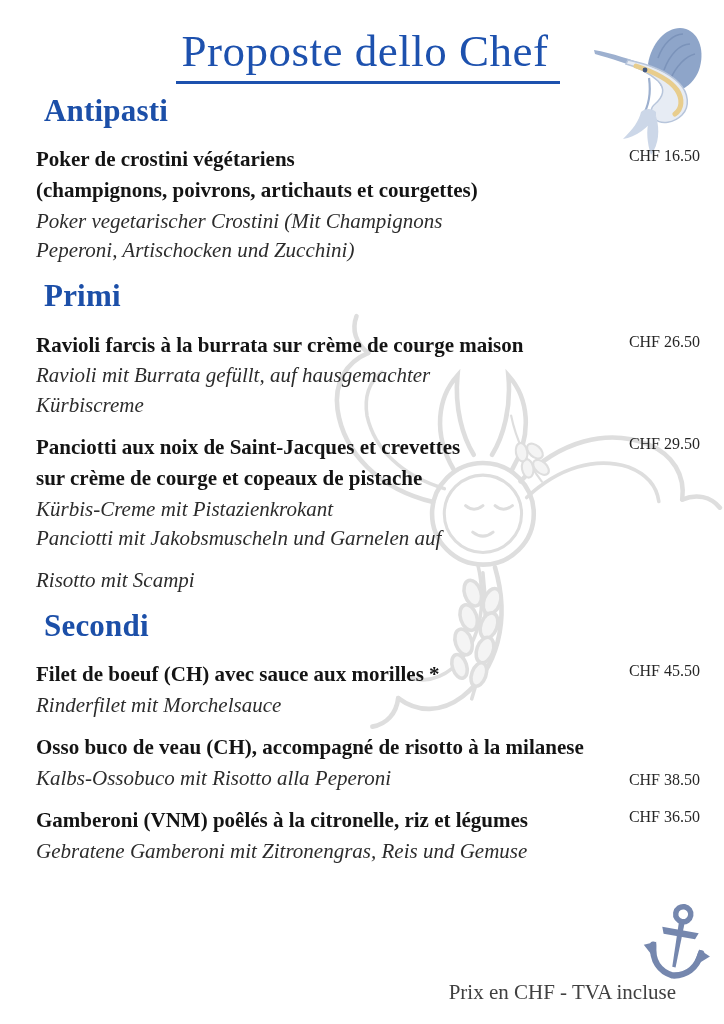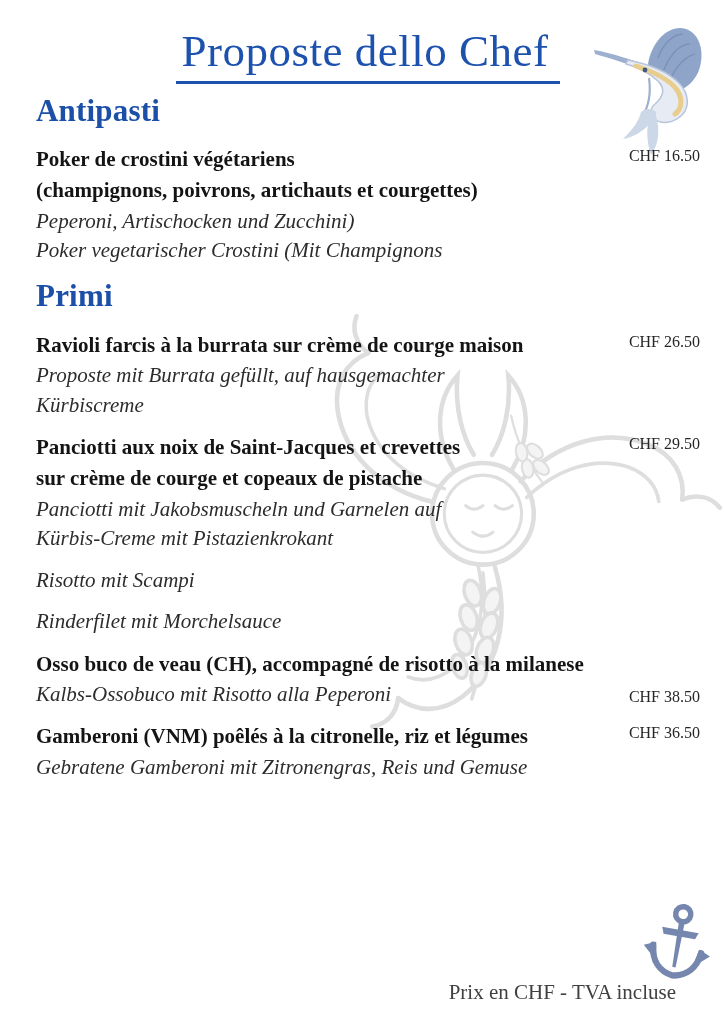--- a/index.html
+++ b/index.html
@@ -23,21 +23,21 @@
   .title-row{text-align:center;margin:0 0 4px 0;}
   .page-title{
     display:inline-block;font-size:45px;font-weight:400;color:var(--title-blue);
     border-bottom:3px solid var(--title-blue);line-height:1.3;
     padding:0 12px 0 6px;letter-spacing:.5px;
   }
   .marlin{position:absolute;left:592px;top:20px;width:126px;height:136px;z-index:1;}
 
   .section-heading{
     font-size:31px;font-weight:700;color:var(--accent);
-    margin:10px 0 15px 0;letter-spacing:.2px;line-height:1.2;
+    margin:10px 0 15px 8px;letter-spacing:.2px;line-height:1.2;
   }
   .section-heading:first-child{margin-top:8px;}
 
   .menu-item{margin:0 0 12px 0;}
   .item-head{display:flex;justify-content:space-between;align-items:flex-start;gap:19px;}
   .titles{font-weight:700;font-size:21px;line-height:1.5;color:#141414;}
   .price{font-size:16px;font-weight:400;color:#262626;white-space:nowrap;padding-left:12px;line-height:1.55;}
   .subs{display:flex;justify-content:space-between;align-items:flex-end;}
   .sub-lines{font-style:italic;font-size:21px;line-height:1.4;color:#2c2c2c;}
 
@@ -127,63 +127,70 @@
         <div class="menu-item">
           <div class="item-head">
             <div class="titles">
               <div class="t-line">Poker de crostini végétariens</div>
               <div class="t-line">(champignons, poivrons, artichauts et courgettes)</div>
             </div>
             <div class="price">CHF 16.50</div>
           </div>
           <div class="subs">
             <div class="sub-lines">
+              <div class="s-line">Poker vegetarischer Crostini (Mit Champignons</div>
               <div class="s-line">Peperoni, Artischocken und Zucchini)</div>
-              <div class="s-line">Poker vegetarischer Crostini (Mit Champignons</div>
             </div>
           </div>
         </div>
         <h2 class="section-heading">Primi</h2>
         <div class="menu-item">
           <div class="item-head">
             <div class="titles">
               <div class="t-line">Ravioli farcis à la burrata sur crème de courge maison</div>
             </div>
             <div class="price">CHF 26.50</div>
           </div>
           <div class="subs">
             <div class="sub-lines">
-              <div class="s-line">Proposte mit Burrata gefüllt, auf hausgemachter</div>
+              <div class="s-line">Ravioli mit Burrata gefüllt, auf hausgemachter</div>
               <div class="s-line">Kürbiscreme</div>
             </div>
           </div>
         </div>
         <div class="menu-item">
           <div class="item-head">
             <div class="titles">
               <div class="t-line">Panciotti aux noix de Saint-Jacques et crevettes</div>
               <div class="t-line">sur crème de courge et copeaux de pistache</div>
             </div>
             <div class="price">CHF 29.50</div>
           </div>
           <div class="subs">
             <div class="sub-lines">
+              <div class="s-line">Kürbis-Creme mit Pistazienkrokant</div>
               <div class="s-line">Panciotti mit Jakobsmuscheln und Garnelen auf</div>
-              <div class="s-line">Kürbis-Creme mit Pistazienkrokant</div>
             </div>
           </div>
         </div>
         <div class="menu-item">
           <div class="subs">
             <div class="sub-lines">
               <div class="s-line">Risotto mit Scampi</div>
             </div>
           </div>
         </div>
-        <div class="menu-item">
+        <h2 class="section-heading">Secondi</h2>
+        <div class="menu-item">
+          <div class="item-head">
+            <div class="titles">
+              <div class="t-line">Filet de boeuf (CH) avec sauce aux morilles *</div>
+            </div>
+            <div class="price">CHF 45.50</div>
+          </div>
           <div class="subs">
             <div class="sub-lines">
               <div class="s-line">Rinderfilet mit Morchelsauce</div>
             </div>
           </div>
         </div>
         <div class="menu-item">
           <div class="item-head">
             <div class="titles">
               <div class="t-line">Osso buco de veau (CH), accompagné de risotto à la milanese</div>

